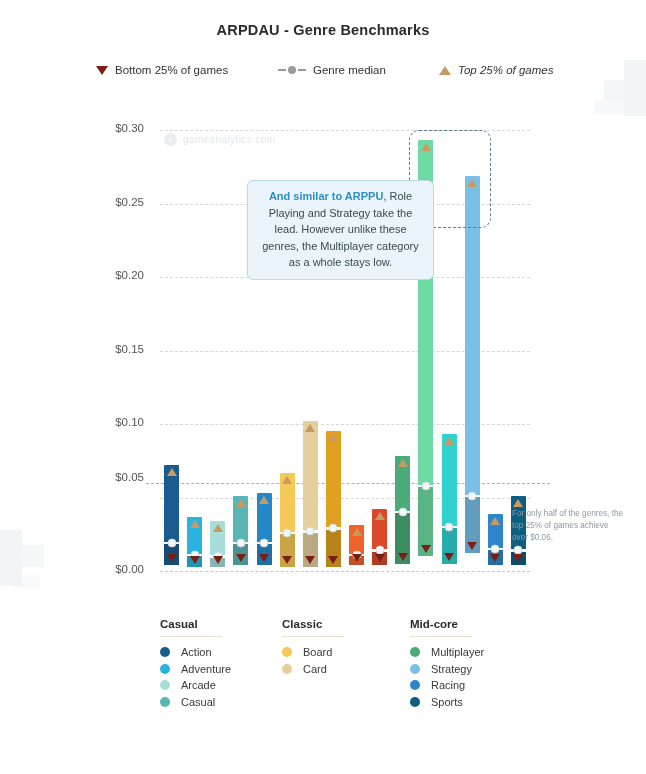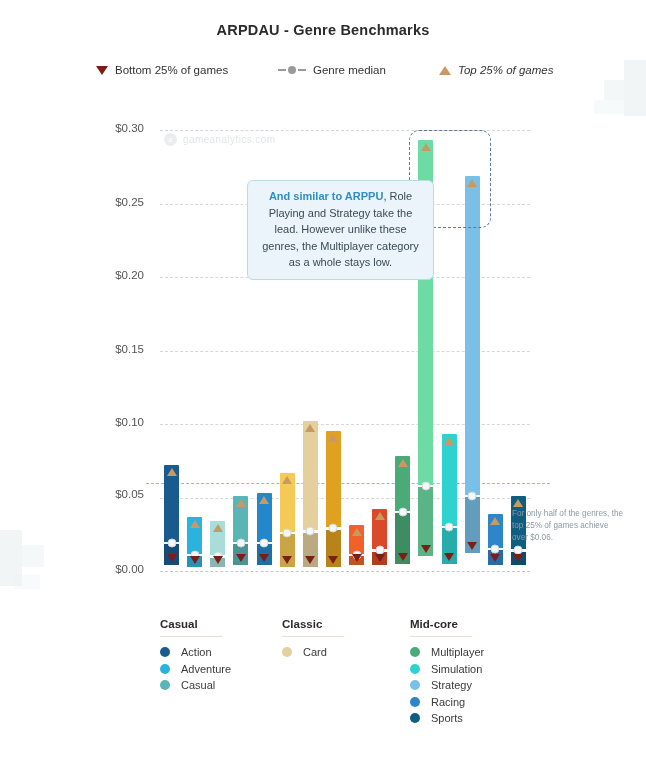--- a/index.html
+++ b/index.html
@@ -166,21 +166,21 @@
     <span>Genre median</span>
   </div>
   <div class="lg-item" id="lg-top">
     <span class="tri-up"></span>
     <span>Top 25% of games</span>
   </div>
 </div>
 
 <div id="yaxis">
     <div class="ylabel" style="top: 441px;">$0.00</div>
-    <div class="ylabel" style="top: 366px;">$0.05</div>
+    <div class="ylabel" style="top: 349px;">$0.05</div>
     <div class="ylabel" style="top: 294px;">$0.10</div>
     <div class="ylabel" style="top: 220.5px;">$0.15</div>
     <div class="ylabel" style="top: 147px;">$0.20</div>
     <div class="ylabel" style="top: 73.5px;">$0.25</div>
     <div class="ylabel" style="top: 0px;">$0.30</div>
   </div>
 <div id="plot">
     <div class="gridline baseline" style="top: 441px;"></div>
     <div class="gridline" style="top: 367.5px;"></div>
     <div class="gridline" style="top: 294px;"></div>
@@ -336,42 +336,46 @@
       <div class="lg-group-title">Casual</div>
       <div class="lg-row">
         <span class="lg-dot" style="background: rgb(26, 91, 143);"></span>
         <span class="lg-name">Action</span>
       </div>
       <div class="lg-row">
         <span class="lg-dot" style="background: rgb(43, 179, 224);"></span>
         <span class="lg-name">Adventure</span>
       </div>
       <div class="lg-row">
+        <span class="lg-dot" style="background: rgb(168, 221, 217);"></span>
+        <span class="lg-name">Arcade</span>
+      </div>
+      <div class="lg-row">
         <span class="lg-dot" style="background: rgb(90, 181, 181);"></span>
         <span class="lg-name">Casual</span>
       </div>
     </div>
     <div class="lg-group" id="lgg-1">
       <div class="lg-group-title">Classic</div>
       <div class="lg-row">
+        <span class="lg-dot" style="background: rgb(245, 201, 85);"></span>
+        <span class="lg-name">Board</span>
+      </div>
+      <div class="lg-row">
         <span class="lg-dot" style="background: rgb(228, 207, 157);"></span>
         <span class="lg-name">Card</span>
       </div>
     </div>
     <div class="lg-group" id="lgg-2">
       <div class="lg-group-title">Mid-core</div>
       <div class="lg-row">
         <span class="lg-dot" style="background: rgb(74, 171, 120);"></span>
         <span class="lg-name">Multiplayer</span>
       </div>
       <div class="lg-row">
-        <span class="lg-dot" style="background: rgb(46, 211, 208);"></span>
-        <span class="lg-name">Simulation</span>
-      </div>
-      <div class="lg-row">
         <span class="lg-dot" style="background: rgb(121, 191, 232);"></span>
         <span class="lg-name">Strategy</span>
       </div>
       <div class="lg-row">
         <span class="lg-dot" style="background: rgb(44, 134, 201);"></span>
         <span class="lg-name">Racing</span>
       </div>
       <div class="lg-row">
         <span class="lg-dot" style="background: rgb(15, 94, 128);"></span>
         <span class="lg-name">Sports</span>

